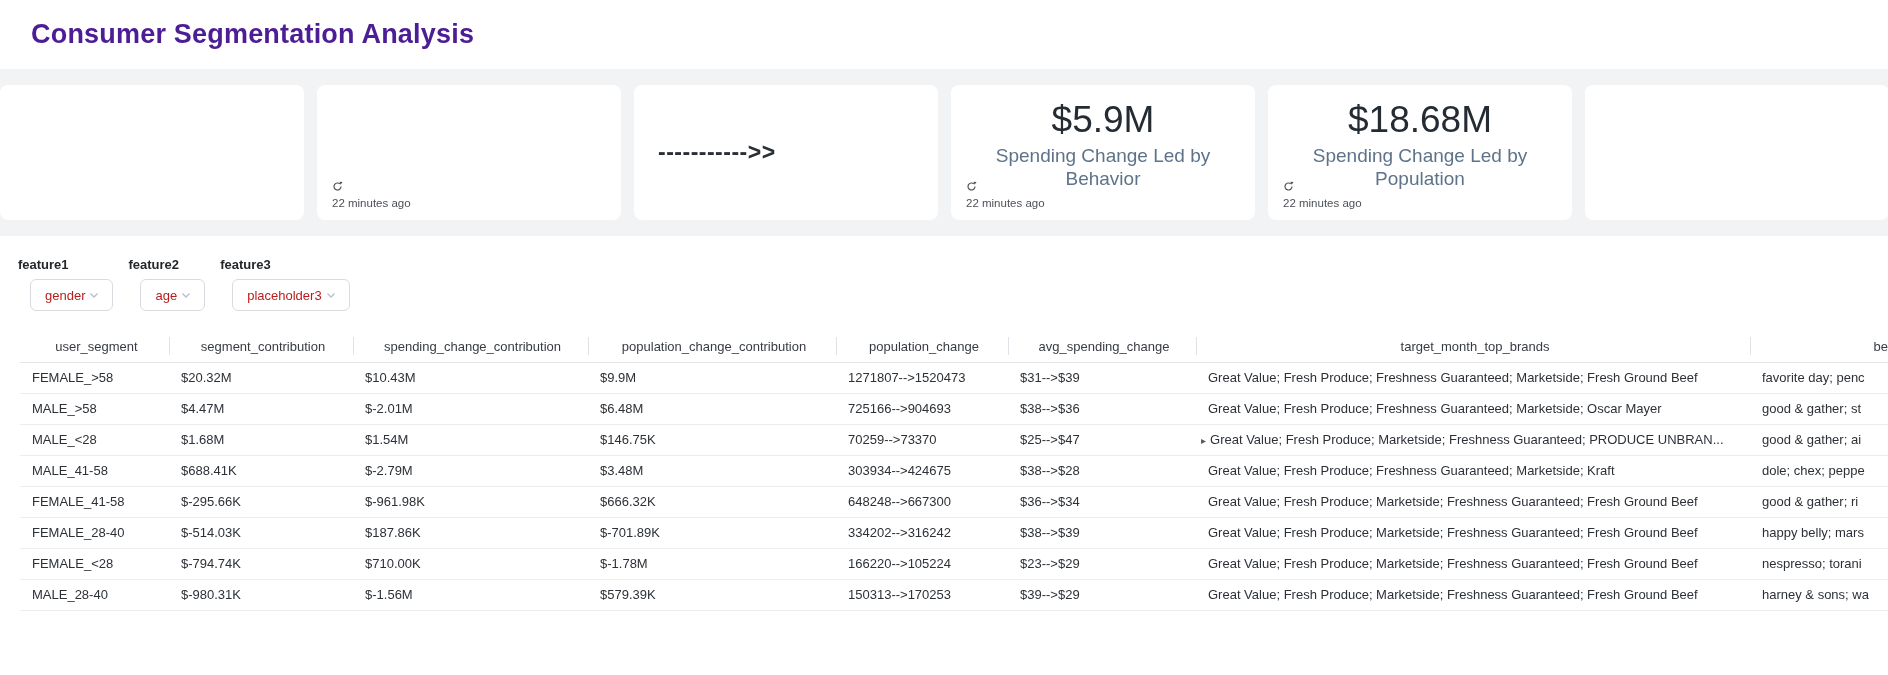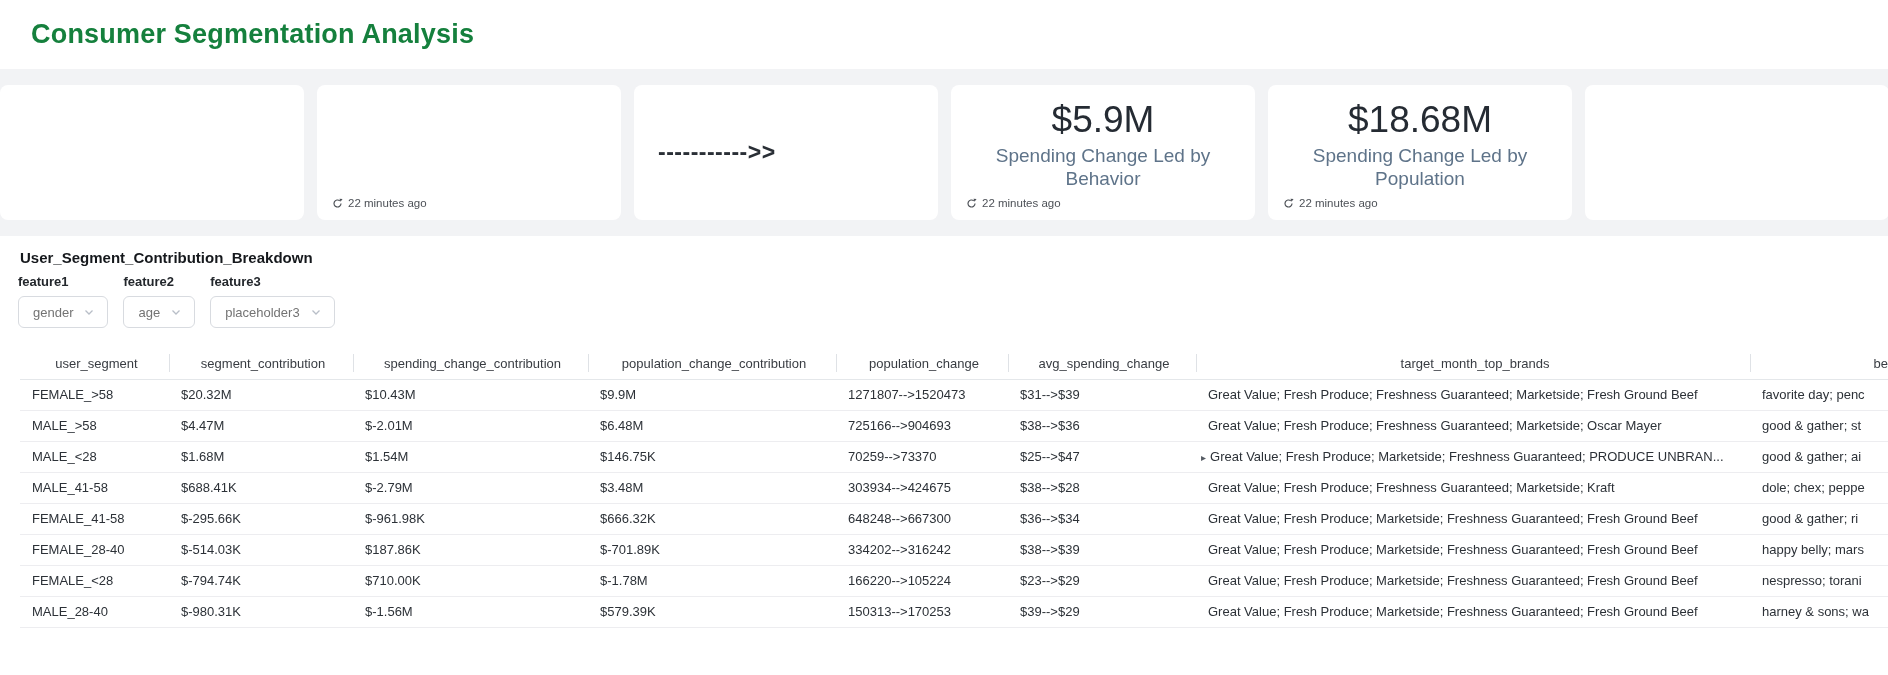--- a/index.html
+++ b/index.html
@@ -10,21 +10,21 @@
     color:#2c3137;
   }
 
   
   .page-header {
     height:69px; background:#ffffff;
     display:flex; align-items:center;
     padding-left:31px;
   }
   .page-title {
-    font-size:27px; font-weight:600; color:#15803d; letter-spacing:.2px;
+    font-size:27px; font-weight:600; color:#4c1d95; letter-spacing:.2px;
   }
 
   
   .cards-row {
     margin-top:16px; height:135px;
     display:flex; gap:13px;
   }
   .card {
     flex:none; width:304px; height:135px;
     background:#ffffff; border-radius:8px;
@@ -33,22 +33,22 @@
   .metric-card { display:flex; flex-direction:column; align-items:center; }
   .metric-value {
     margin-top:14px; font-size:37px; font-weight:500; color:#252b33; line-height:1.15;
   }
   .metric-label {
     margin-top:2px; font-size:19px; color:#5e7389; line-height:1.22;
     text-align:center; padding:0 18px;
   }
   .card-updated {
     position:absolute; left:15px; bottom:11px;
-    display:flex; align-items:center; gap:5px;
-    font-size:11.5px; color:#4d5157;
+    display:flex; align-items:flex-start; gap:5px;
+    font-size:11.5px; color:#4d5157;flex-direction:column;
   }
   .arrow-card { display:flex; align-items:center; }
   .arrow-text {
     padding-left:24px; font-size:23px; font-weight:700; color:#2a2f36;
     letter-spacing:.5px; white-space:nowrap;
   }
 
   
   .panel {
     margin-top:16px; background:#ffffff;
@@ -59,23 +59,23 @@
     margin-left:20px; font-size:15px; font-weight:600; color:#15181c;
   }
   .features-row {
     margin:8px 0 0 18px; display:flex; gap:15px;
   }
   .feature-group { display:flex; flex-direction:column; }
   .feature-label { font-size:13px; font-weight:600; color:#23272c; margin-bottom:7px; }
   .select-box {
     height:32px; background:#fff;
     border:1px solid #d8dbe0; border-radius:6px;
-    display:inline-flex; align-items:center; gap:10px;
+    display:inline-flex; align-items:center; gap:3px;
     padding:0 12px 0 14px;
-    font-size:13px; color:#737373; cursor:pointer;
+    font-size:13px; color:#b91c1c; cursor:pointer;margin-left:12px;
   }
   .chevron { display:inline-flex; }
 
   
   .table-wrap {
     margin:20px 0 0 20px;
     width:1868px; overflow:hidden;
   }
   table { border-collapse:collapse; table-layout:fixed; width:2070px; }
   col.c1{width:149px} col.c2{width:184px} col.c3{width:235px} col.c4{width:248px}
@@ -150,21 +150,20 @@
           <polygon points="10.9,1.0 15.4,1.6 12.4,5.3" fill="#4d5157"></polygon>
         </svg>
       <span>22 minutes ago</span>
     </div>
   </div>
 
   <div class="card"></div>
 </section>
 
 <section class="panel">
-  <div class="panel-title">User_Segment_Contribution_Breakdown</div>
 
   <div class="features-row">
     <div class="feature-group">
       <span class="feature-label">feature1</span>
       <span class="select-box">
         <span>gender</span>
         <span class="chevron">
             <svg width="12" height="12" viewBox="0 0 12 12">
               <path d="M2.5 4.5 L6 8 L9.5 4.5" fill="none" stroke="#b8bec7" stroke-width="1.3"></path>
             </svg>

